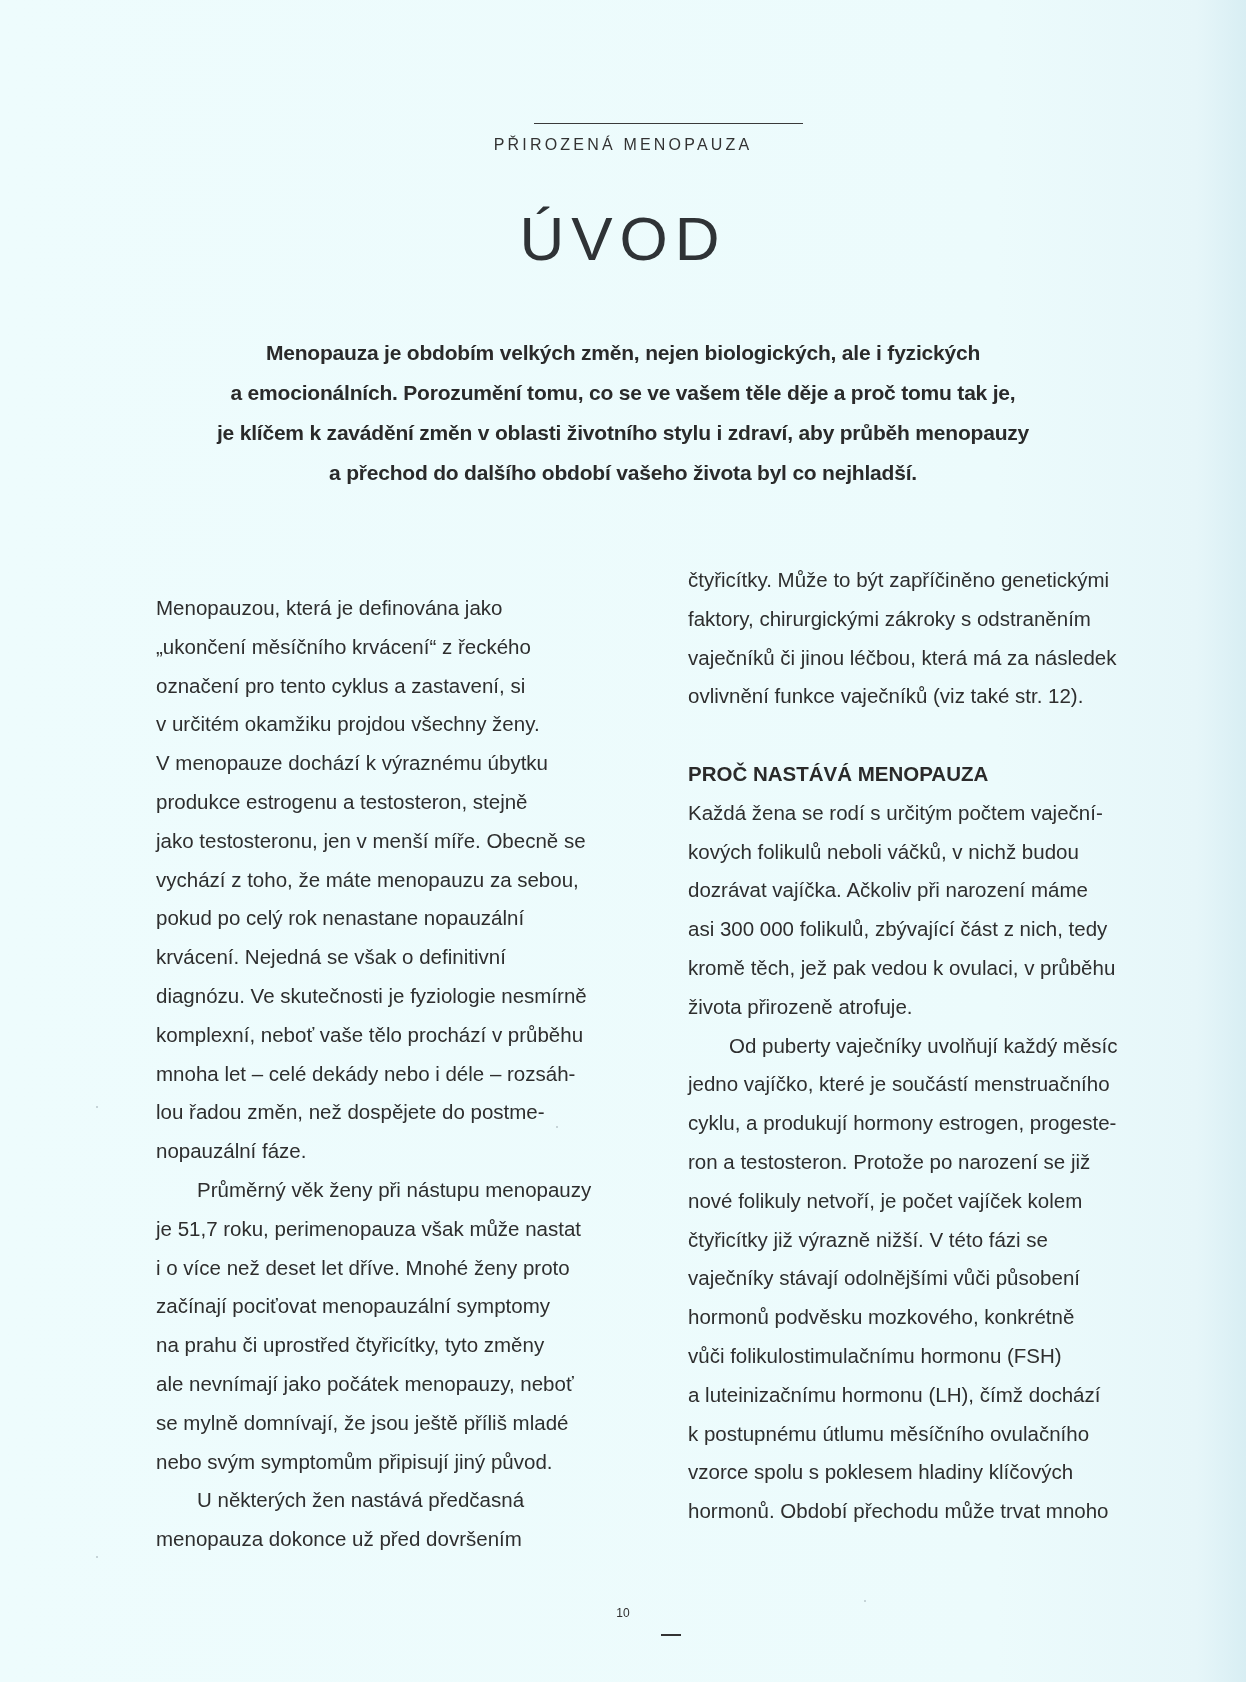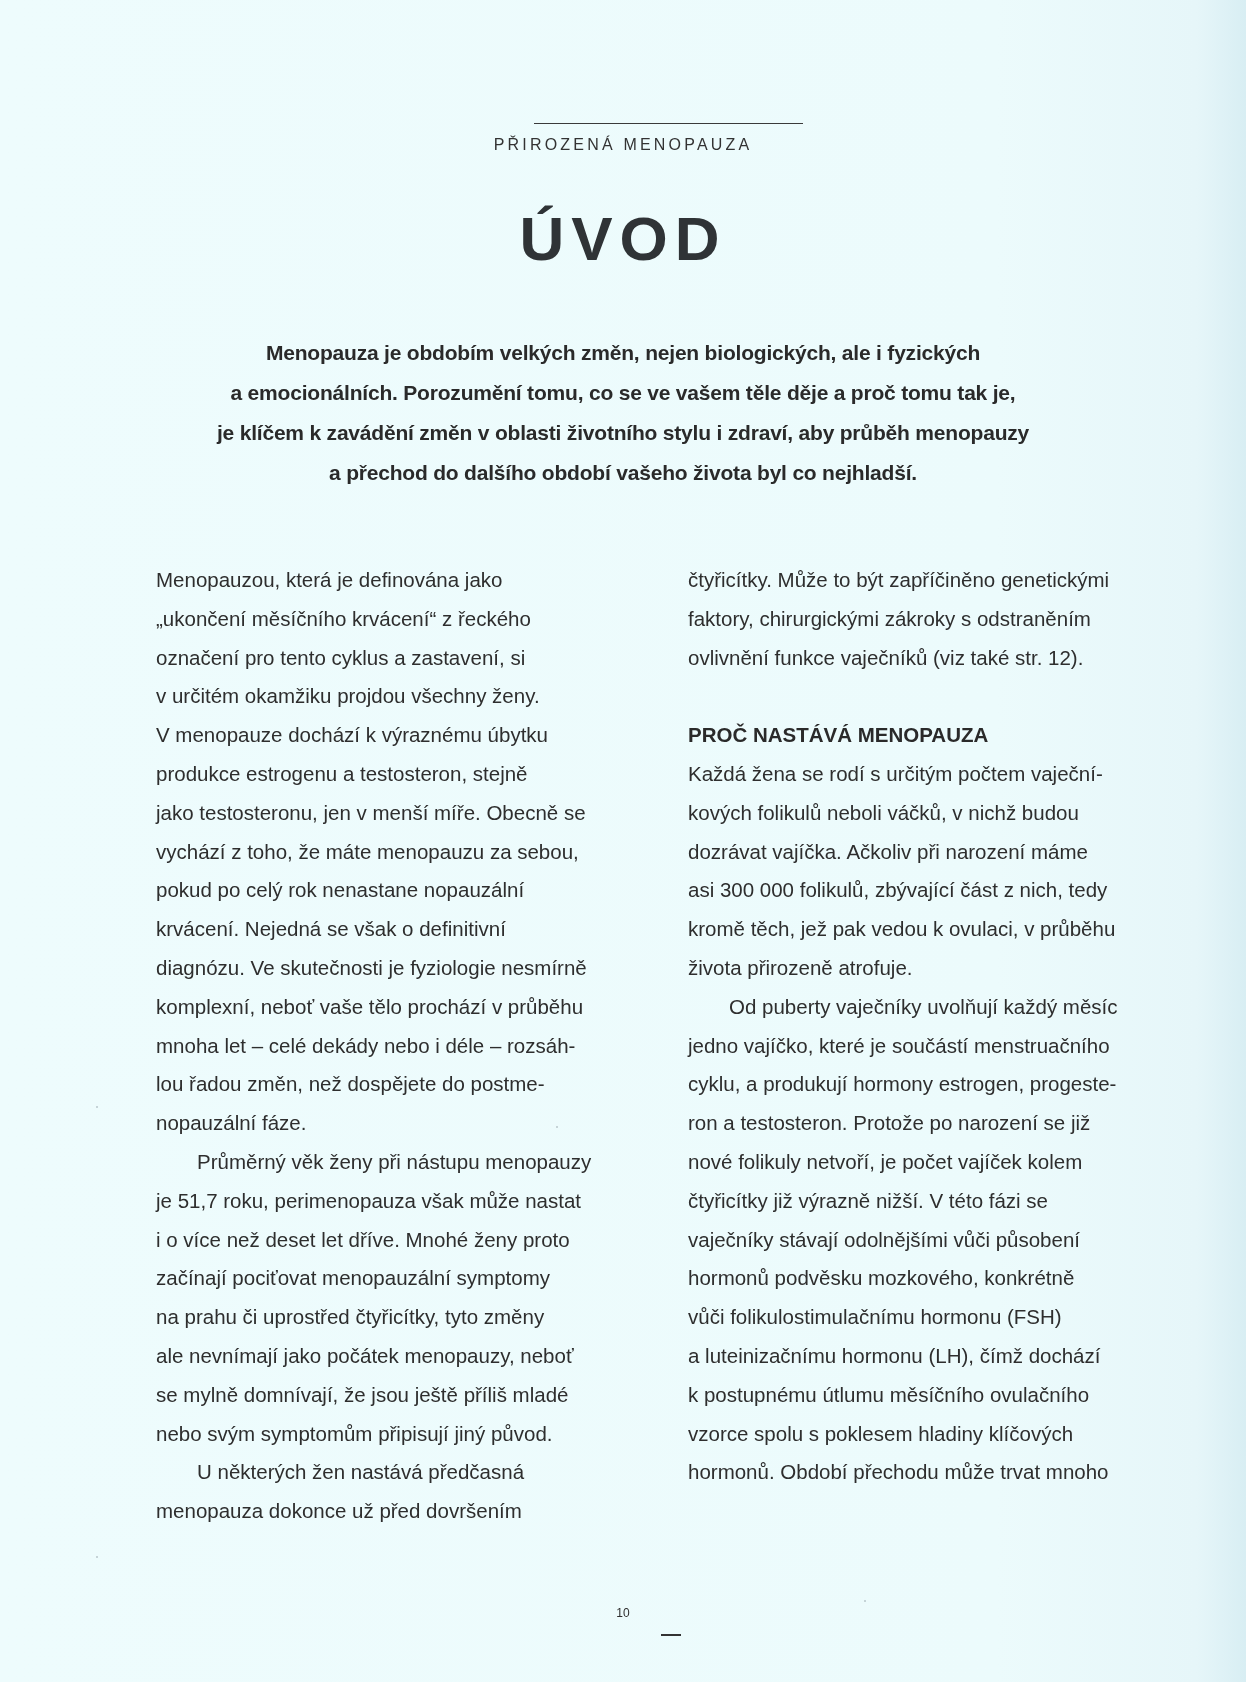--- a/index.html
+++ b/index.html
@@ -39,21 +39,21 @@
       letter-spacing: 3.2px;
       color: #333;
     }
     .chapter-title {
       position: absolute;
       left: 0;
       width: 1246px;
       top: 203px;
       text-align: center;
       font-size: 62px;
-      font-weight: bold;
+      font-weight: normal;
       letter-spacing: 7px;
       color: #2f3336;
     }
     .intro {
       position: absolute;
       left: 180px;
       width: 886px;
       top: 333px;
       text-align: center;
       font-size: 21px;
@@ -67,21 +67,21 @@
       white-space: nowrap;
     }
     .col {
       position: absolute;
       top: 561px;
       width: 520px;
       font-size: 20.5px;
       line-height: 38.8px;
       color: #2e2e2e;
     }
-    .col-left { left: 156px; }
+    .col-left { left: 156px; margin-top: 28px; }
     .col-right { left: 688px; }
     .line {
       display: block;
       white-space: nowrap;
     }
     .indent { padding-left: 41px; }
     .subhead {
       display: block;
       font-weight: bold;
       white-space: nowrap;
@@ -158,20 +158,21 @@
     <div>
       <span class="line indent">U některých žen nastává předčasná</span>
       <span class="line">menopauza dokonce už před dovršením</span>
     </div>
   </div>
 
   <div class="col col-right">
     <div>
       <span class="line">čtyřicítky. Může to být zapříčiněno genetickými</span>
       <span class="line">faktory, chirurgickými zákroky s odstraněním</span>
+      <span class="line">vaječníků či jinou léčbou, která má za následek</span>
       <span class="line">ovlivnění funkce vaječníků (viz také str. 12).</span>
     </div>
     <span class="subhead">PROČ NASTÁVÁ MENOPAUZA</span>
     <div>
       <span class="line">Každá žena se rodí s určitým počtem vaječní-</span>
       <span class="line">kových folikulů neboli váčků, v nichž budou</span>
       <span class="line">dozrávat vajíčka. Ačkoliv při narození máme</span>
       <span class="line">asi 300 000 folikulů, zbývající část z nich, tedy</span>
       <span class="line">kromě těch, jež pak vedou k ovulaci, v průběhu</span>
       <span class="line">života přirozeně atrofuje.</span>

